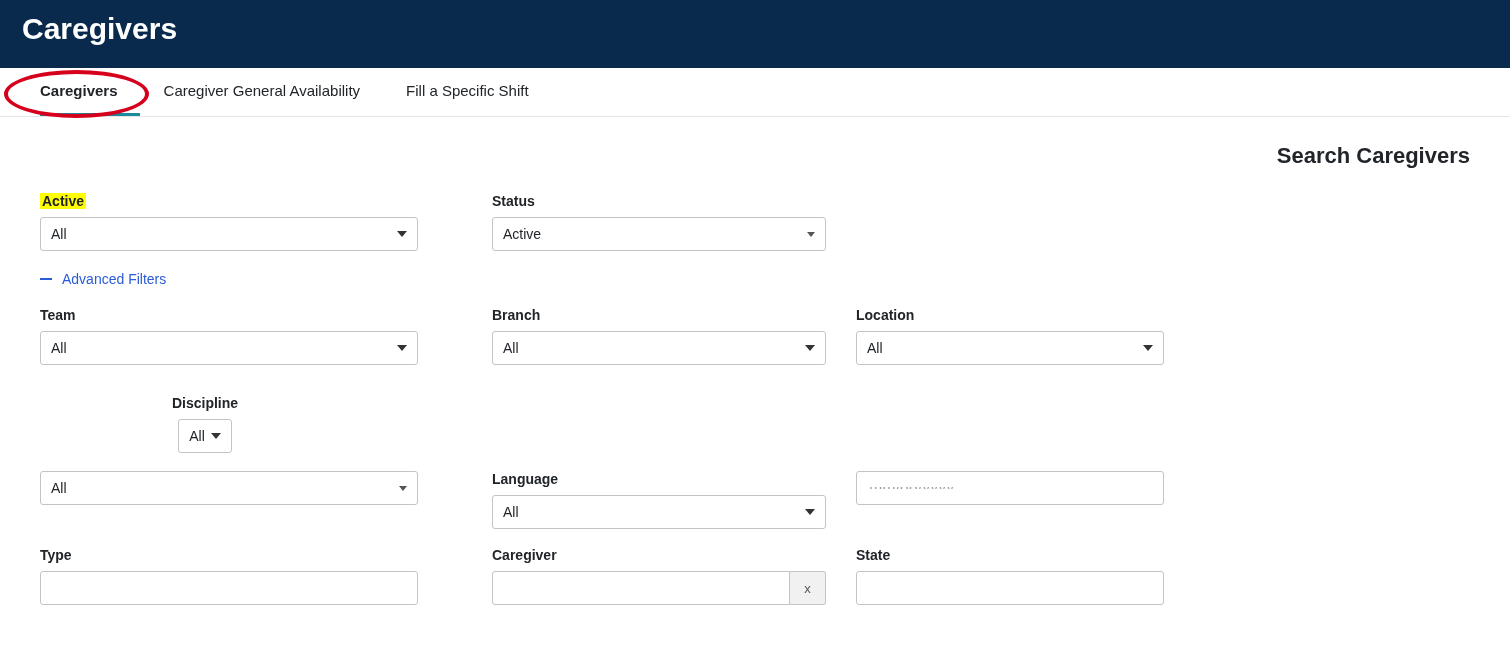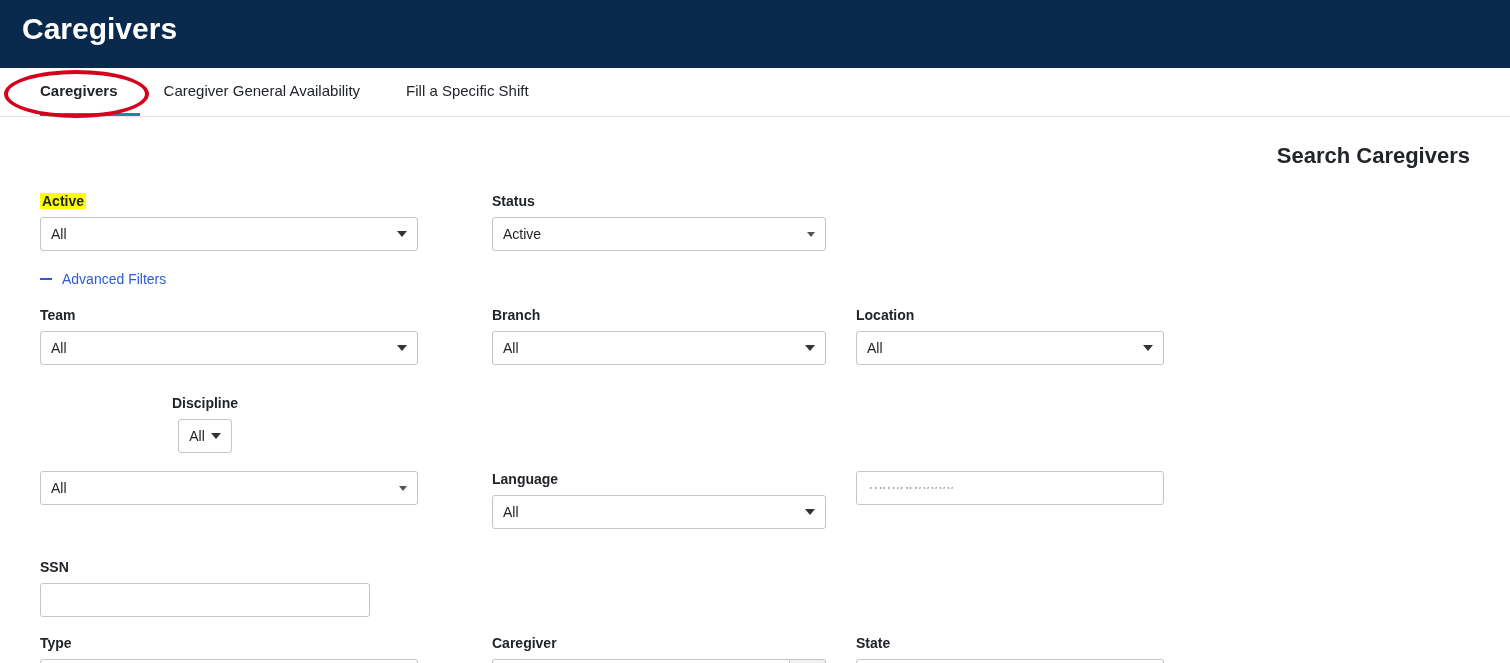--- a/index.html
+++ b/index.html
@@ -250,26 +250,20 @@
       <div class="select">
         <span>All</span>
         <span class="caret-solid"></span>
       </div>
     </div>
     <div class="field w3">
       <div class="input">
         <input type="text" placeholder="mm/dd/yyyy" style="">
       </div>
     </div>
-    <div class="field" style="width:330px;">
-      <span class="label">SSN</span>
-      <div class="input">
-        <input type="text" style="">
-      </div>
-    </div>
   </div>
 
   <div class="row">
     <div class="field w1">
       <span class="label">Type</span>
       <div class="select">
         
         
       </div>
     </div>

